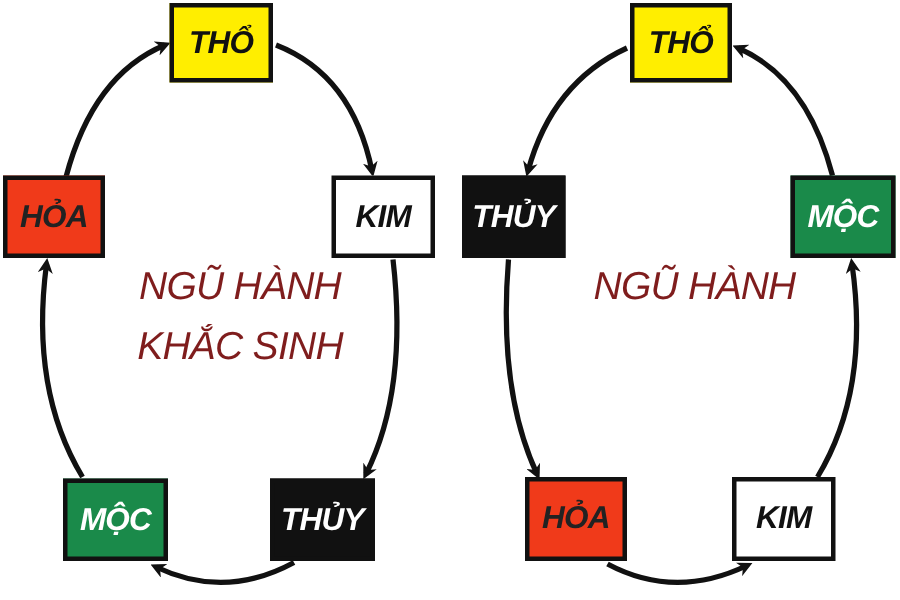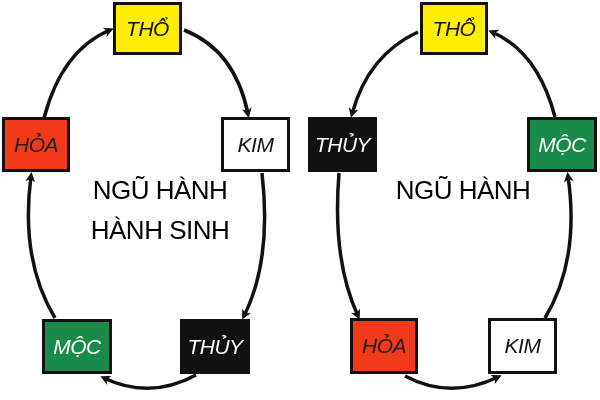--- a/index.html
+++ b/index.html
@@ -1,22 +1,22 @@
 <!DOCTYPE html>
 <html><head>
 <meta charset="utf-8">
 <style>
   html, body { margin:0; padding:0; }
   body { width:600px; height:400px; background:#ffffff; position:relative; overflow:hidden;
          font-family:"Liberation Sans", sans-serif; }
   svg.arrows { position:absolute; left:0; top:0; width:600px; height:400px; }
   .box { position:absolute; box-sizing:border-box; border:3px solid #111; display:flex;
-         align-items:center; justify-content:center; font-style:italic; font-weight:normal;
+         align-items:center; justify-content:center; font-style:italic; font-weight:bold;
          font-size:21px; letter-spacing:-0.5px; }
-  .title { position:absolute; text-align:center; font-size:26px; color:#000000;
+  .title { position:absolute; text-align:center; font-style:italic; font-size:26px; color:#7f1d1d;
            line-height:40px; letter-spacing:-0.5px; }
 </style>
 </head>
 <body>
 
 <svg class="arrows" viewBox="0 0 600 400">
   <defs>
     <marker id="ah" markerWidth="10" markerHeight="10" refX="6" refY="5" orient="auto" markerUnits="userSpaceOnUse">
       <path d="M0,0 L10,5 L0,10 L3,5 Z" fill="#111"></path>
     </marker>
@@ -48,21 +48,21 @@
     <span>THỦY</span>
   </div>
   <div class="box" style="left:42px;top:319px;width:70px;height:55px;background:#1a8a4a;color:#fff;">
     <span>MỘC</span>
   </div>
   <div class="box" style="left:2px;top:117px;width:68px;height:55px;background:#f03a1a;color:#222;">
     <span>HỎA</span>
   </div>
   <div class="title" style="left:70px;top:170px;width:180px;">
     <div>NGŨ HÀNH</div>
-    <div>HÀNH SINH</div>
+    <div>KHẮC SINH</div>
   </div>
 </div>
 
 <div>
   <div class="box" style="left:420px;top:2px;width:68px;height:53px;background:#ffee00;color:#111;">
     <span>THỔ</span>
   </div>
   <div class="box" style="left:308px;top:117px;width:69px;height:55px;background:#111;color:#fff;">
     <span>THỦY</span>
   </div>

